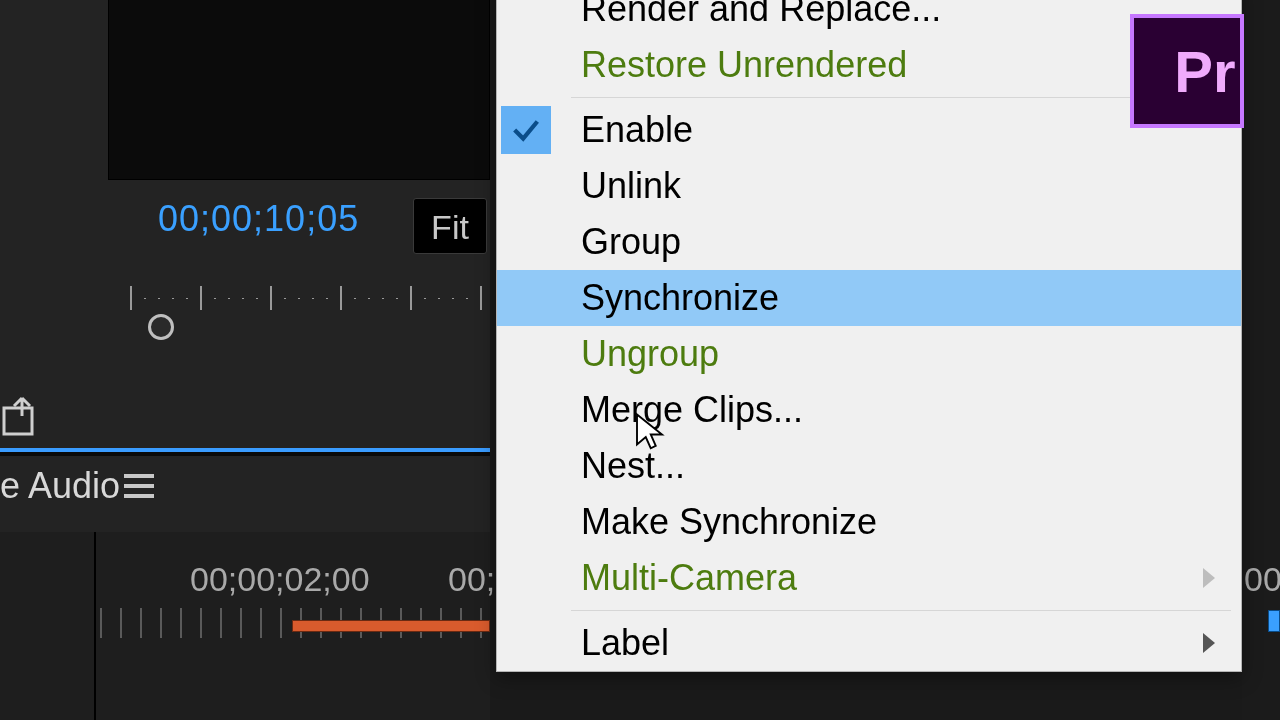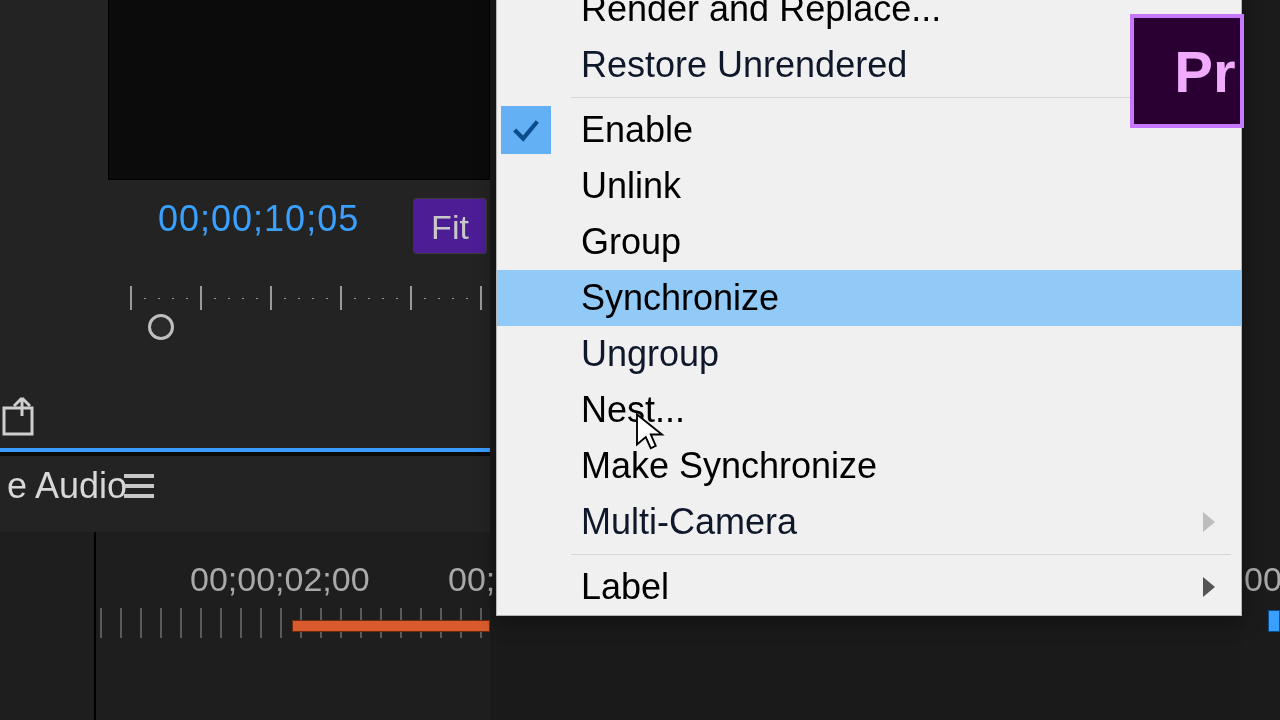--- a/index.html
+++ b/index.html
@@ -31,21 +31,21 @@
     left: 158px; top: 198px;
     font-size: 36px;
     font-weight: 400;
     color: #3aa0ff;
     letter-spacing: 1px;
   }
   .fit-box {
     position: absolute;
     left: 413px; top: 198px;
     width: 74px; height: 56px;
-    background: #4c1d95;
+    background: #000000;
     color: #c8c8c8;
     font-size: 34px;
     line-height: 56px;
     text-align: center;
     border: 1px solid #3a3a3a;
     border-radius: 3px;
   }
 
   
   .ruler {
@@ -105,21 +105,21 @@
 
   .audio-header {
     position: absolute;
     left: 0; top: 462px;
     width: 490px; height: 48px;
     display: flex;
     align-items: center;
     color: #d8d8d8;
     font-size: 36px;
   }
-  .audio-header .txt { flex: 1; padding-left: 7px; }
+  .audio-header .txt { flex: 1; padding-left: 0; }
   .hamb {
     position: absolute;
     left: 124px; top: 474px;
     width: 30px; height: 24px;
   }
   .hamb span {
     display:block;
     height:4px;
     background:#c8c8c8;
     margin-bottom:6px;
@@ -180,21 +180,21 @@
   }
   .menu-item {
     position: relative;
     height: 56px;
     padding-left: 84px;
     display: flex;
     align-items: center;
     font-size: 36px;
     color: #000;
   }
-  .menu-item.disabled { color: #0f172a; }
+  .menu-item.disabled { color: #4d7c0f; }
   .menu-item.selected {
     background: #91c9f7;
   }
   .menu-sep {
     height: 1px;
     margin: 4px 10px 4px 74px;
     background: #d6d6d6;
   }
   .check-box {
     position: absolute;
@@ -329,20 +329,23 @@
     <div class="menu-item">
       <span>Group</span>
     </div>
     <div class="menu-item selected">
       <span>Synchronize</span>
     </div>
     <div class="menu-item disabled">
       <span>Ungroup</span>
     </div>
     <div class="menu-item">
+      <span>Merge Clips...</span>
+    </div>
+    <div class="menu-item">
       <span>Nest...</span>
     </div>
     <div class="menu-item">
       <span>Make Synchronize</span>
     </div>
     <div class="menu-item disabled">
       <span>Multi-Camera</span>
       <div class="chevron dim"></div>
     </div>
     <div class="menu-sep"></div>

